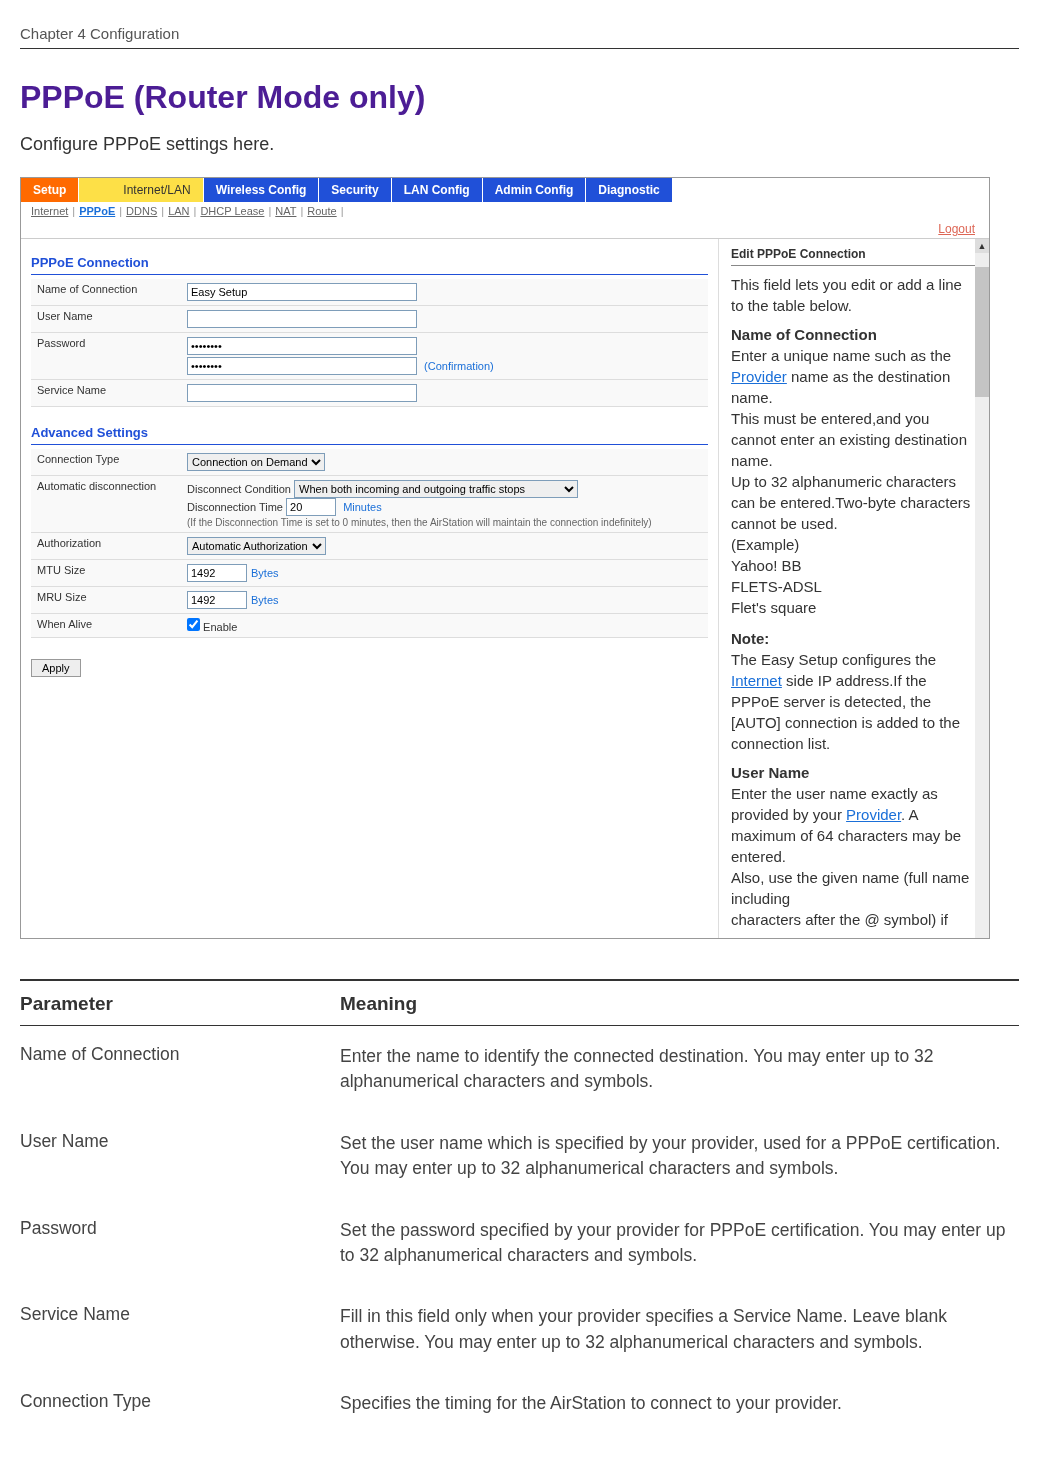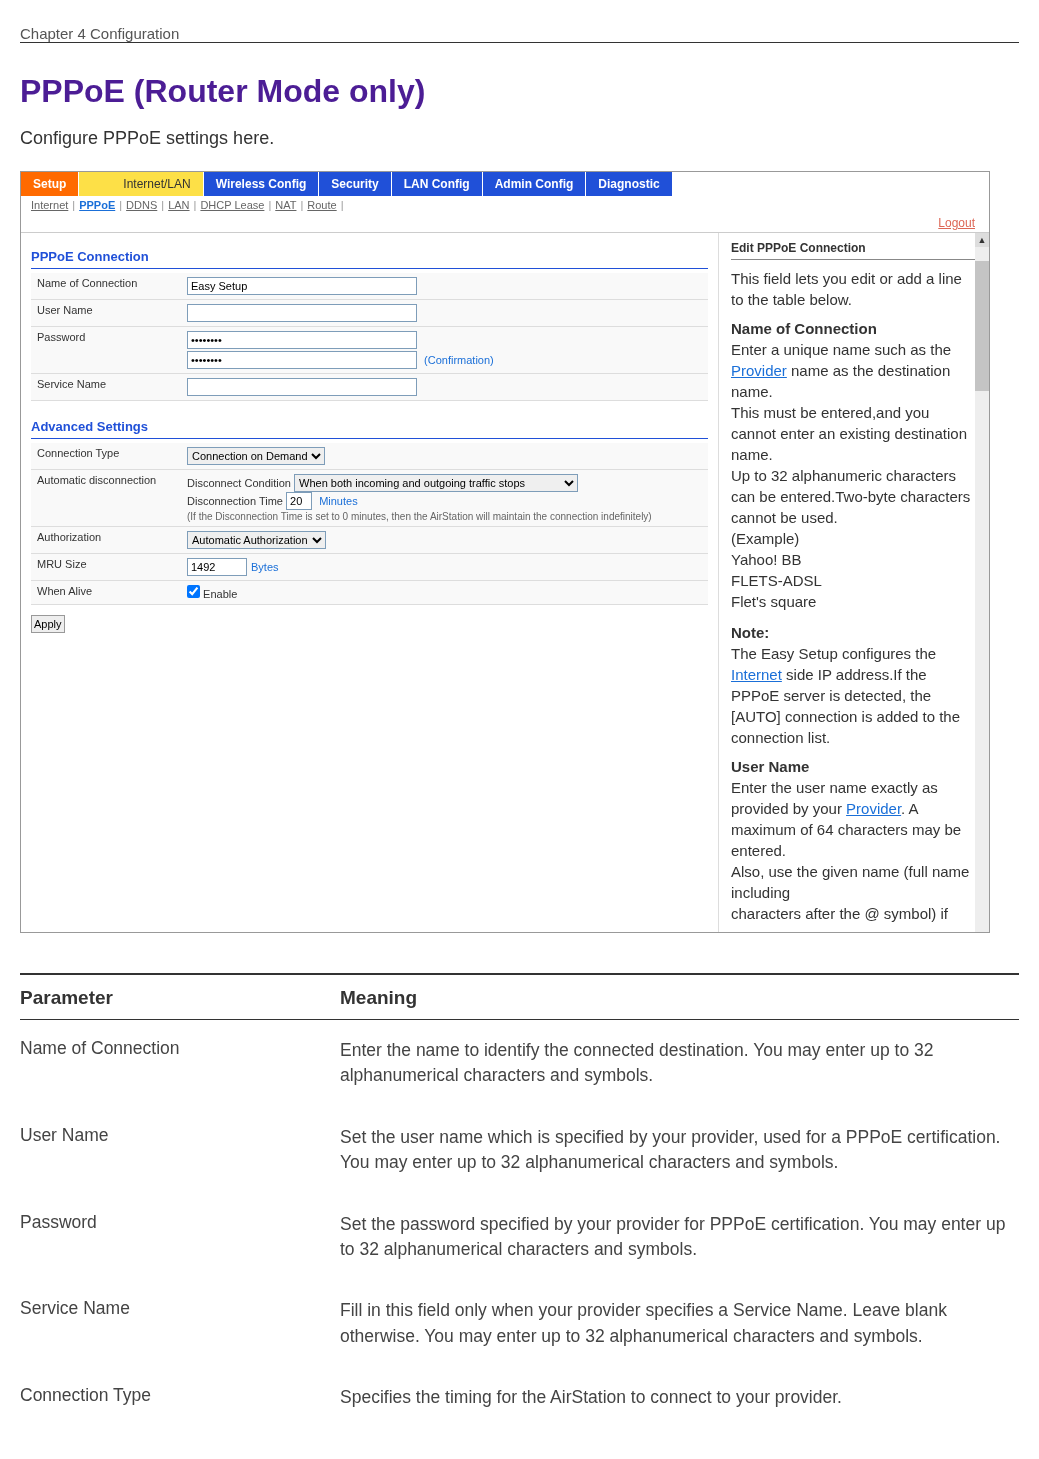--- a/index.html
+++ b/index.html
@@ -1,18 +1,18 @@
 <!DOCTYPE html>
 <html><head>
 <meta charset="utf-8">
 <style>
 * { box-sizing: border-box; margin: 0; padding: 0; }
 body { font-family: Arial, Helvetica, sans-serif; color: #333; background: #fff; width: 1039px; }
 .page { padding: 25px 20px 10px 20px; }
-.chapter-header { font-size: 15px; color: #555; border-bottom: 1px solid #333; margin-bottom: 30px; }
+.chapter-header { font-size: 15px; color: #555; border-bottom: 1px solid #333; padding-bottom: 6px; margin-bottom: 30px; }
 .section-title { font-size: 32px; font-weight: bold; color: #4c1d95; margin-bottom: 18px; }
 .intro { font-size: 18px; color: #333; margin-bottom: 22px; }
 
 .screenshot { border: 1px solid #999; background: #fff; font-family: Tahoma, Arial, sans-serif; font-size: 11px; display: flex; flex-direction: column; width: 970px; margin-bottom: 40px; }
 .tabs-main { display: flex; background: #fff; }
 .tab-m { padding: 5px 12px; background: #2050d8; color: #fff; font-weight: bold; font-size: 12px; border-right: 1px solid #fff; cursor: pointer; white-space: nowrap; }
 .tab-m.active { background: #ff6a00; }
 .tab-m.plain { background: #fde047; color: #333; font-weight: normal; padding-left: 44px; }
 .subtabs { display: flex; padding: 3px 6px; background: #fff; align-items: center; color: #666; font-size: 11px; }
 .subtabs a { text-decoration: underline; color: #666; margin: 0 4px; }
@@ -28,21 +28,21 @@
 .sc-scrollbar .arr { height: 14px; background: #ddd; font-size: 9px; text-align: center; line-height: 14px; }
 
 .form-title { color: #2050d8; font-weight: bold; font-size: 13px; padding: 6px 0 4px 0; border-bottom: 1px solid #2050d8; margin-bottom: 4px; }
 .form-table { width: 100%; border-collapse: collapse; }
 .form-table td { padding: 4px 6px; border-bottom: 1px solid #ddd; background: #f9f9f9; vertical-align: top; }
 .form-table td.label { width: 150px; color: #333; }
 .form-table input[type=text], .form-table input[type=password] { border: 1px solid #7e9db9; padding: 1px 3px; font-size: 11px; height: 18px; }
 .form-table select { border: 1px solid #7e9db9; font-size: 11px; height: 18px; }
 .units { color: #1a6fd8; font-size: 11px; margin-left: 4px; }
 .note-small { font-size: 10px; color: #666; }
-.apply-btn { margin-top: 10px; background: #eee; border: 1px solid #999; padding: 2px 2px; font-size: 11px; cursor: pointer; }
+.apply-btn { margin-top: 21px; background: #eee; border: 1px solid #999; padding: 2px 10px; font-size: 11px; cursor: pointer; }
 
 .right-title { font-weight: bold; font-size: 12px; padding-bottom: 4px; border-bottom: 1px solid #888; margin-bottom: 8px; }
 .right-body { font-size: 15px; color: #333; line-height: 1.4; }
 .right-body a { color: #1a6fd8; text-decoration: underline; }
 .right-body b { font-weight: bold; display: block; margin-top: 8px; }
 .right-body .note { margin-top: 10px; }
 
 .param-divider { border-top: 2.5px solid #333; margin: 30px 0 12px 0; }
 .param-header { display: flex; font-size: 19px; font-weight: bold; padding-bottom: 10px; border-bottom: 1.5px solid #333; }
 .param-header .c1 { width: 320px; }
@@ -124,28 +124,32 @@
               <tr>
             <td class="label">Connection Type</td>
             <td><select><option>Connection on Demand</option></select></td>
           </tr>
           <tr>
             <td class="label">Automatic disconnection</td>
             <td>
               <span>Disconnect Condition</span>
               <select style="width:284px"><option>When both incoming and outgoing traffic stops</option></select><br>
               <span>Disconnection Time</span>
-              <input type="text" style="width: 26px;" value="20">
+              <input type="text" style="width: 50px;" value="20">
               <span class="units">Minutes</span><br>
               <span class="note-small">(If the Disconnection Time is set to 0 minutes, then the AirStation will maintain the connection indefinitely)</span>
             </td>
           </tr>
           <tr>
             <td class="label">Authorization</td>
             <td><select><option>Automatic Authorization</option></select></td>
+          </tr>
+          <tr>
+            <td class="label">MTU Size</td>
+            <td><input type="text" style="width: 60px;" value="1492"><span class="units">Bytes</span></td>
           </tr>
           <tr>
             <td class="label">MRU Size</td>
             <td><input type="text" style="width: 60px;" value="1492"><span class="units">Bytes</span></td>
           </tr>
           <tr>
             <td class="label">When Alive</td>
             <td><input type="checkbox" checked="" style=""> <span>Enable</span></td>
           </tr>
         </tbody>

